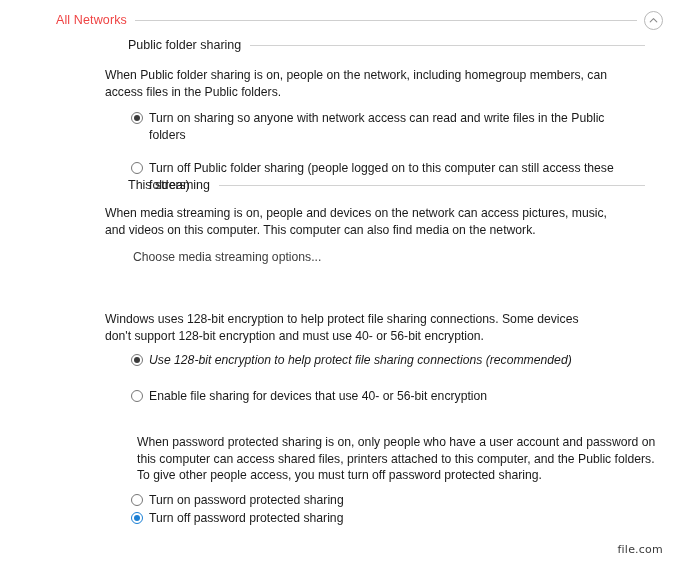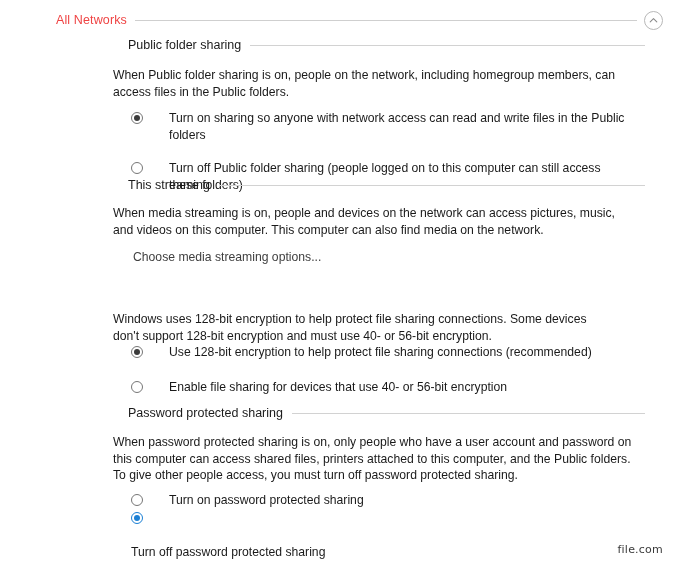--- a/index.html
+++ b/index.html
@@ -79,21 +79,21 @@
     margin-left: 48px;
   }
   .section-header-rule {
     flex: 1 1 auto;
     height: 1px;
     background: #d2d2d2;
   }
 
   .paragraph {
     position: absolute;
-    left: 113px;
+    left: 105px;
     font-size: 12.2px;
     line-height: 16.5px;
     color: #1a1a1a;
   }
 
   .link-row {
     position: absolute;
     left: 133px;
     font-size: 12.2px;
     line-height: 16px;
@@ -106,21 +106,20 @@
 
   
   .radio-row {
     position: absolute;
     left: 131px;
     display: flex;
     align-items: flex-start;
     font-size: 12.2px;
     line-height: 16.5px;
     cursor: default;
-    gap: 20px;
   }
   .radio {
     flex: 0 0 auto;
     width: 12px;
     height: 12px;
     border-radius: 50%;
     box-sizing: border-box;
     border: 1px solid #767676;
     background: #ffffff;
     margin-top: 2px;
@@ -202,42 +201,38 @@
 
   <div class="paragraph" style="top:205px; width:516px;">When media streaming is on, people and devices on the network can access pictures, music, and videos on this computer. This computer can also find media on the network.</div>
 
   <div class="link-row" style="top:249px;">
     <a class="link" href="#">Choose media streaming options...</a>
   </div>
 
 
   <div class="paragraph" style="top:311px; width:500px;">Windows uses 128-bit encryption to help protect file sharing connections. Some devices don't support 128-bit encryption and must use 40- or 56-bit encryption.</div>
 
-  <div class="radio-row" style="top:344px; width:500px;">
+  <div class="radio-row" style="top:352px; width:500px;font-style:italic;">
     <span class="radio checked-gray"></span>
     <span class="radio-label">Use 128-bit encryption to help protect file sharing connections (recommended)</span>
   </div>
 
-  <div class="radio-row" style="top:379px; width:500px;">
+  <div class="radio-row" style="top:388px; width:500px;">
     <span class="radio"></span>
     <span class="radio-label">Enable file sharing for devices that use 40- or 56-bit encryption</span>
   </div>
 
-  <div class="section-header" style="top:405px;">
-    <span class="section-header-label">Password protected sharing</span>
-    <span class="section-header-rule"></span>
-  </div>
-
-  <div class="paragraph" style="top:434px; width:530px;">When password protected sharing is on, only people who have a user account and password on this computer can access shared files, printers attached to this computer, and the Public folders. To give other people access, you must turn off password protected sharing.</div>
+
+  <div class="paragraph" style="top:434px; width:530px;margin-left:32px;">When password protected sharing is on, only people who have a user account and password on this computer can access shared files, printers attached to this computer, and the Public folders. To give other people access, you must turn off password protected sharing.</div>
 
   <div class="radio-row" style="top:492px; width:420px;text-align:right;">
     <span class="radio"></span>
     <span class="radio-label">Turn on password protected sharing</span>
   </div>
 
-  <div class="radio-row" style="top:510px; width:420px;flex-direction:column;">
+  <div class="radio-row" style="top:510px; width:420px;">
     <span class="radio checked-blue"></span>
     <span class="radio-label">Turn off password protected sharing</span>
   </div>
 
   <div class="watermark">file.com</div>
 
 </div>
 
 </body></html>

